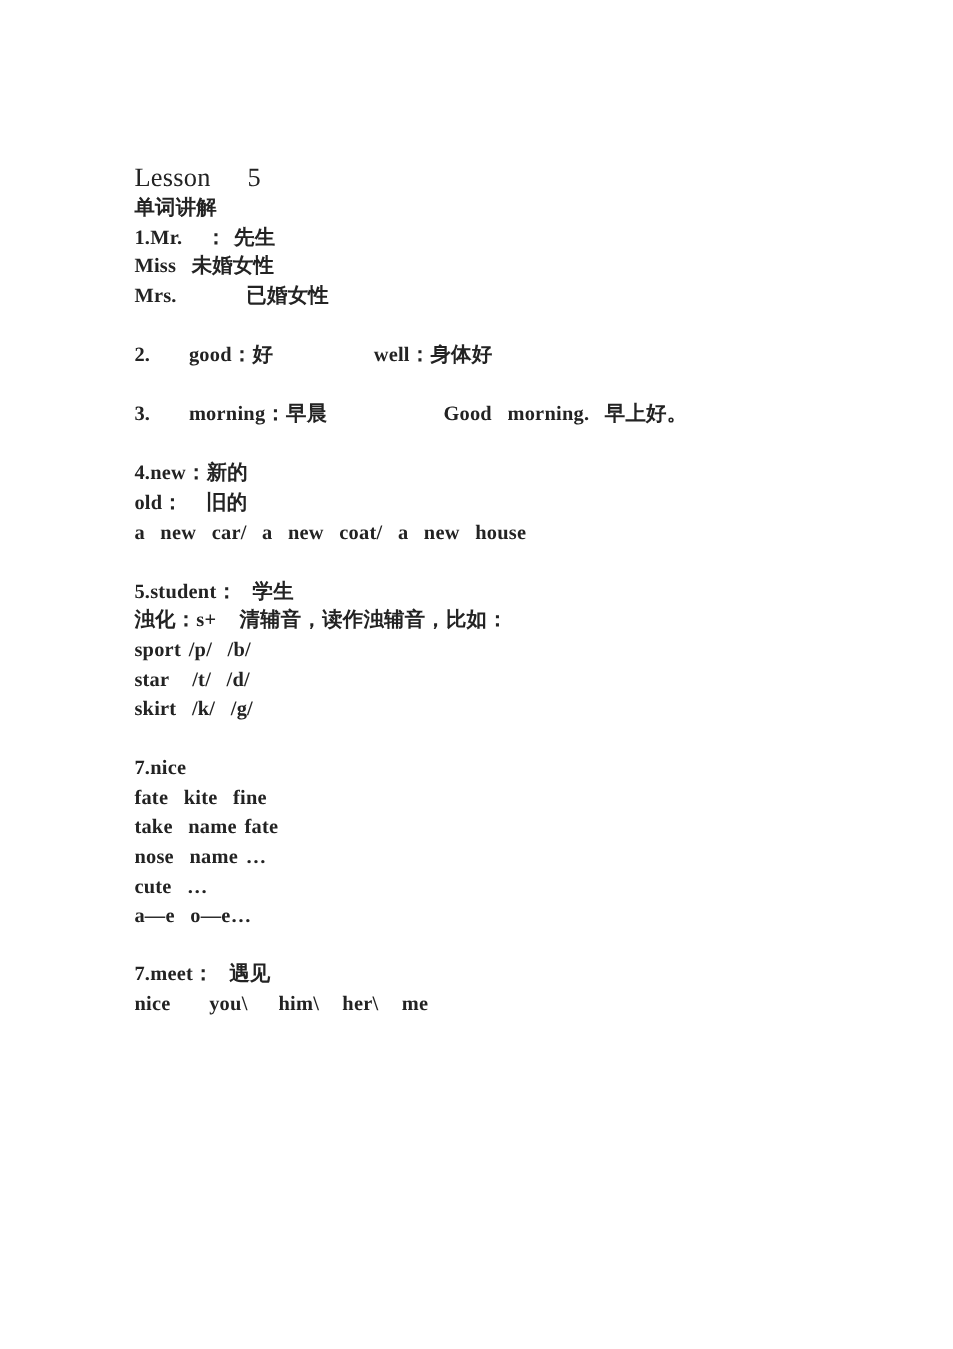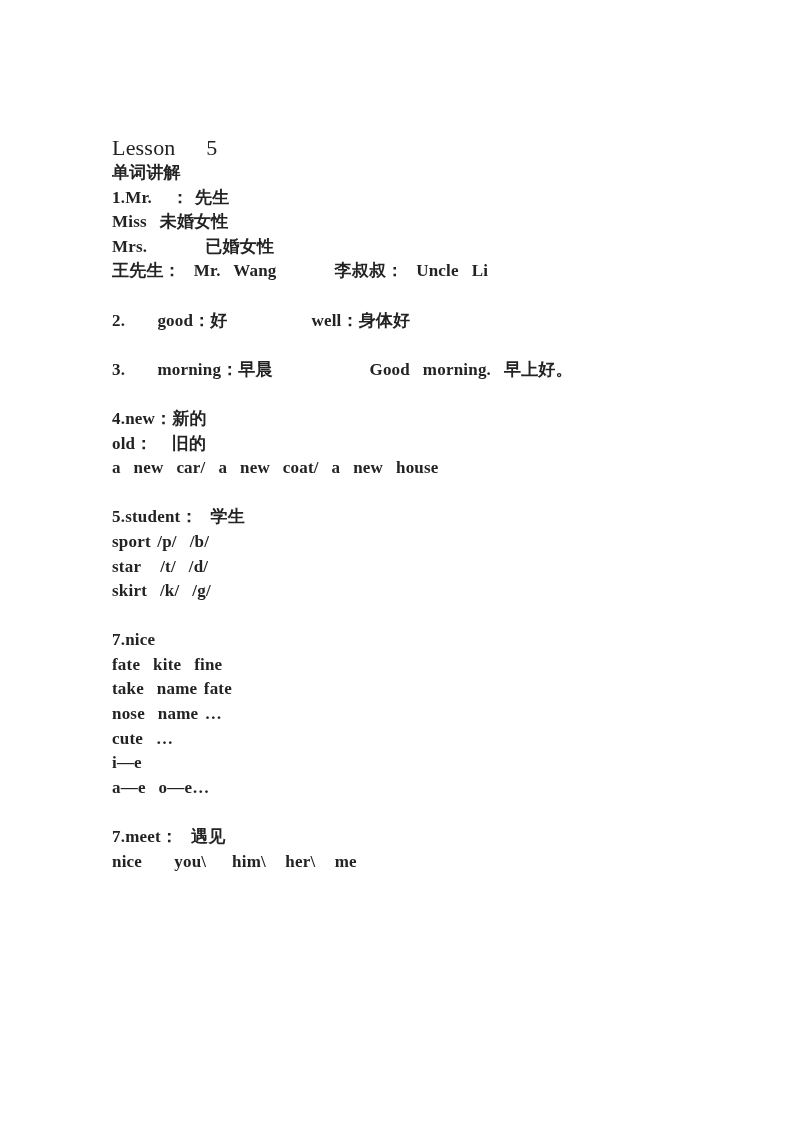--- a/index.html
+++ b/index.html
@@ -41,39 +41,38 @@
 </head>
 <body>
 
 <div class="page">
   <h1 class="title">Lesson    5</h1>
   <div>
     <div class="line">单词讲解</div>
     <div class="line">1.Mr.   ： 先生</div>
     <div class="line">Miss  未婚女性</div>
     <div class="line">Mrs.         已婚女性</div>
-    <div class="line">王先生：  Mr.  Wang         李叔叔：  Uncle  Li</div>
     <div class="line"></div>
     <div class="line">2.     good：好             well：身体好</div>
     <div class="line"></div>
     <div class="line">3.     morning：早晨               Good  morning.  早上好。</div>
     <div class="line"></div>
     <div class="line">4.new：新的</div>
     <div class="line">old：   旧的</div>
     <div class="line">a  new  car/  a  new  coat/  a  new  house</div>
     <div class="line"></div>
     <div class="line">5.student：  学生</div>
+    <div class="line">浊化：s+   清辅音，读作浊辅音，比如：</div>
     <div class="line">sport /p/  /b/</div>
     <div class="line">star   /t/  /d/</div>
     <div class="line">skirt  /k/  /g/</div>
     <div class="line"></div>
     <div class="line">7.nice</div>
     <div class="line">fate  kite  fine</div>
     <div class="line">take  name fate</div>
     <div class="line">nose  name …</div>
     <div class="line">cute  …</div>
-    <div class="line">i—e</div>
     <div class="line">a—e  o—e…</div>
     <div class="line"></div>
     <div class="line">7.meet：  遇见</div>
     <div class="line">nice     you\    him\   her\   me</div>
   </div>
 </div>
 
 </body></html>

